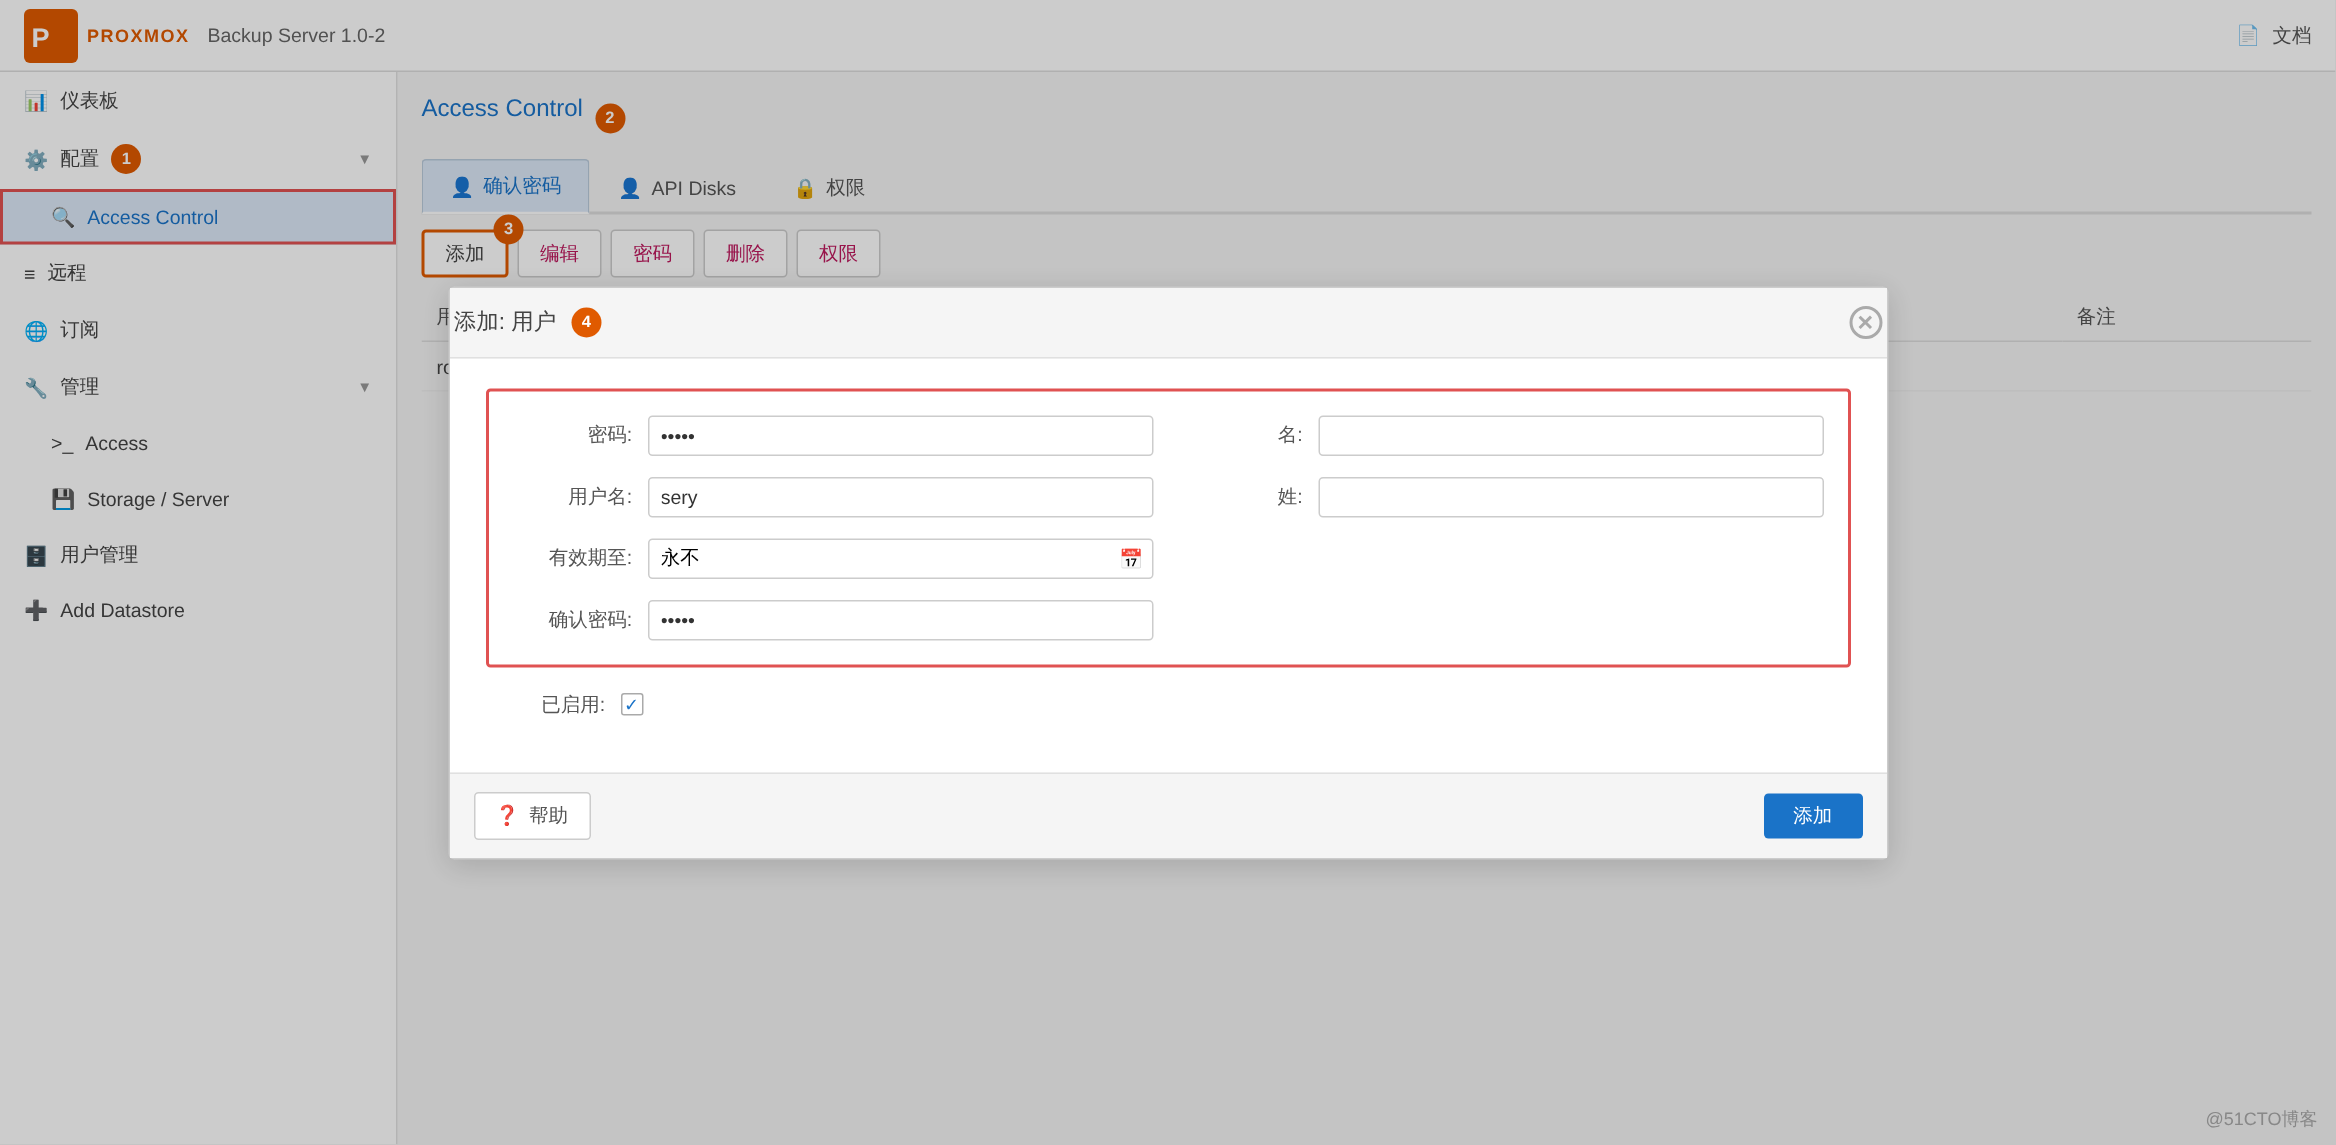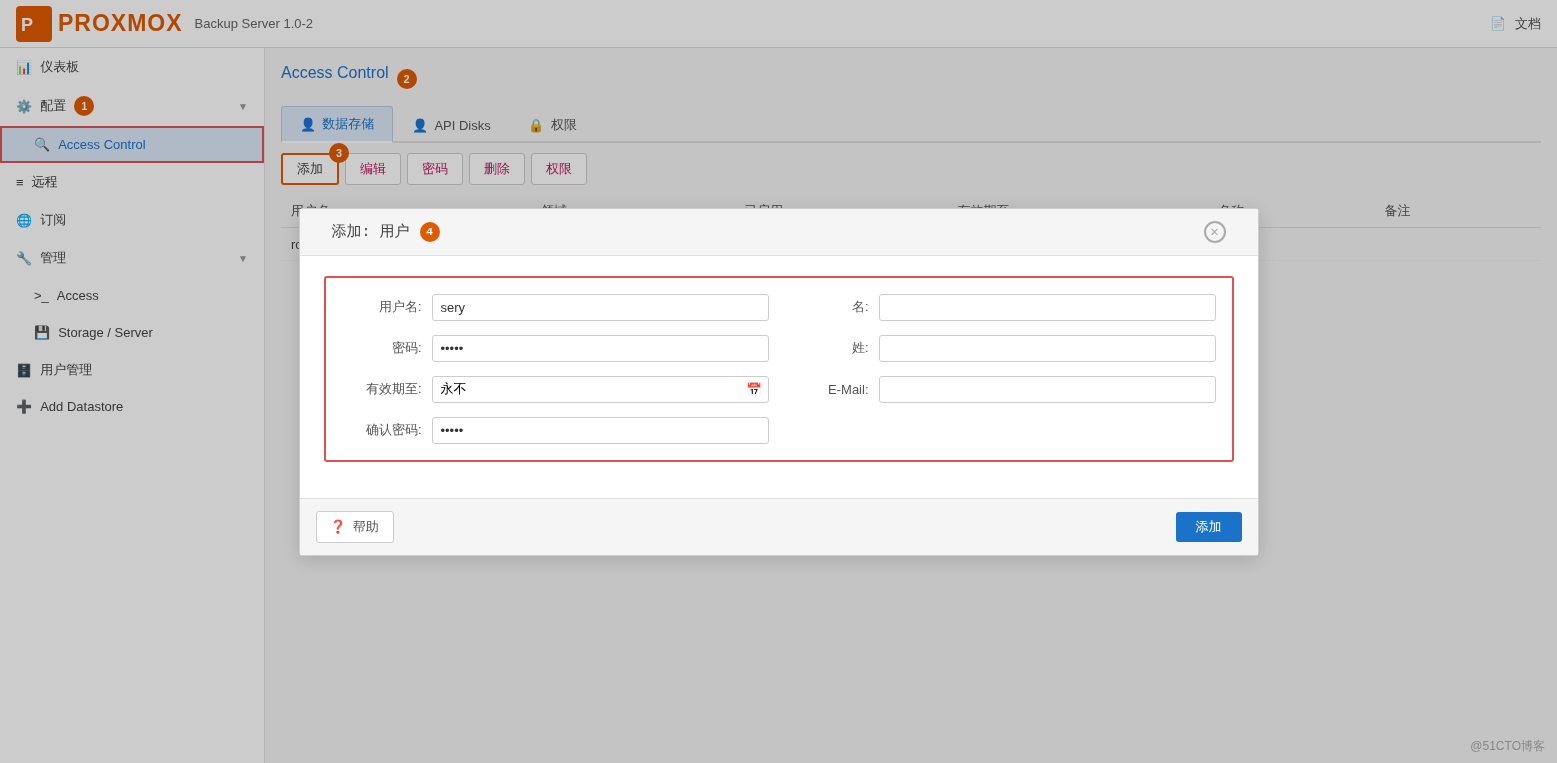--- a/index.html
+++ b/index.html
@@ -6,21 +6,21 @@
     body { font-family: 'Microsoft YaHei', Arial, sans-serif; font-size: 13px; background: #f5f5f5; color: #333; height: 763px; overflow: hidden; display: flex; flex-direction: column; }
 
     
     .header {
       display: flex; align-items: center; justify-content: space-between;
       background: #fff; border-bottom: 1px solid #ddd; height: 48px; padding: 0 16px;
     }
     .header-left { display: flex; align-items: center; gap: 12px; }
     .logo { display: flex; align-items: center; gap: 6px; }
     .logo-icon { width: 36px; height: 36px; }
-    .logo-text { font-size: 23px; font-weight: bold; color: #e05a00; letter-spacing: 1px; }
+    .logo-text { font-size: 12px; font-weight: bold; color: #e05a00; letter-spacing: 1px; }
     .app-title { font-size: 13px; color: #666; }
     .header-right { display: flex; align-items: center; gap: 8px; color: #555; font-size: 13px; }
 
     
     .main { display: flex; flex: 1; overflow: hidden; }
 
     
     .sidebar {
       width: 265px; background: #fff; border-right: 1px solid #e0e0e0;
       display: flex; flex-direction: column; overflow-y: auto;
@@ -88,21 +88,21 @@
       position: fixed; top: 0; left: 0; right: 0; bottom: 0;
       background: rgba(0,0,0,0.2); display: flex; align-items: center; justify-content: center;
       z-index: 100;
     }
     .modal {
       background: #fff; border: 1px solid #ccc; border-radius: 4px;
       width: 960px; max-width: 95%; box-shadow: 0 4px 20px rgba(0,0,0,0.15);
     }
     .modal-header {
       display: flex; align-items: center; justify-content: space-between;
-      padding: 12px 32px; border-bottom: 1px solid #e0e0e0; background: #f5f5f5; font-family: Liberation Mono, monospace;
+      padding: 12px 3px; border-bottom: 1px solid #e0e0e0; background: #f5f5f5;
     }
     .modal-title { font-size: 15px; color: #444; font-weight: 500; }
     .modal-close {
       width: 22px; height: 22px; border-radius: 50%; border: 2px solid #aaa;
       display: flex; align-items: center; justify-content: center; cursor: pointer;
       color: #aaa; font-size: 14px; font-weight: bold;
     }
     .modal-body { padding: 20px 24px; }
     .modal-footer {
       display: flex; align-items: center; justify-content: space-between;
@@ -226,21 +226,21 @@
   <div class="content">
 
     <div style="display:flex; align-items:center; gap:8px; margin-bottom:12px;">
       <span class="page-title">Access Control</span>
       <span class="badge" style="width:20px;height:20px;font-size:11px;">2</span>
     </div>
 
     <div class="tabs">
       <div class="tab active">
         <span>👤</span>
-        <span>数据存储</span>
+        <span>确认密码</span>
       </div>
       <div class="tab">
         <span>👤</span>
         <span>API Disks</span>
       </div>
       <div class="tab">
         <span>🔒</span>
         <span>权限</span>
       </div>
     </div>
@@ -293,26 +293,26 @@
       <div class="modal-close">✕</div>
     </div>
 
     <div class="modal-body">
 
       <div style="border: 2px solid #e05252; padding: 16px; border-radius: 3px; margin-bottom: 16px;">
         <div class="form-grid">
 
           <div class="form-col">
             <div class="form-row">
+              <label class="form-label">密码:</label>
+              <input type="password" class="form-input" value="12345" style="">
+            </div>
+            <div class="form-row">
               <label class="form-label">用户名:</label>
               <input type="text" class="form-input" value="sery" style="">
-            </div>
-            <div class="form-row">
-              <label class="form-label">密码:</label>
-              <input type="password" class="form-input" value="12345" style="">
             </div>
             <div class="form-row">
               <label class="form-label">有效期至:</label>
               <div class="input-with-icon">
                 <input type="text" style="width: 100%; padding: 5px 28px 5px 8px; border: 1px solid rgb(204, 204, 204); border-radius: 3px; font-size: 13px;" value="永不">
                 <span class="input-icon">📅</span>
               </div>
             </div>
             <div class="form-row">
               <label class="form-label">确认密码:</label>
@@ -322,28 +322,28 @@
 
           <div class="form-col">
             <div class="form-row">
               <label class="form-label">名:</label>
               <input type="text" class="form-input" value="" style="">
             </div>
             <div class="form-row">
               <label class="form-label">姓:</label>
               <input type="text" class="form-input" value="" style="">
             </div>
-            <div class="form-row">
-              <label class="form-label">E-Mail:</label>
-              <input type="text" class="form-input" value="" style="">
-            </div>
           </div>
         </div>
       </div>
 
+      <div class="form-row" style="margin-bottom:16px;">
+        <label class="form-label">已启用:</label>
+        <div class="check-box checked"></div>
+      </div>
 
     </div>
 
     <div class="modal-footer">
       <button class="btn-help">
         <span>❓</span>
         <span>帮助</span>
       </button>
       <button class="btn-primary">添加</button>
     </div>

